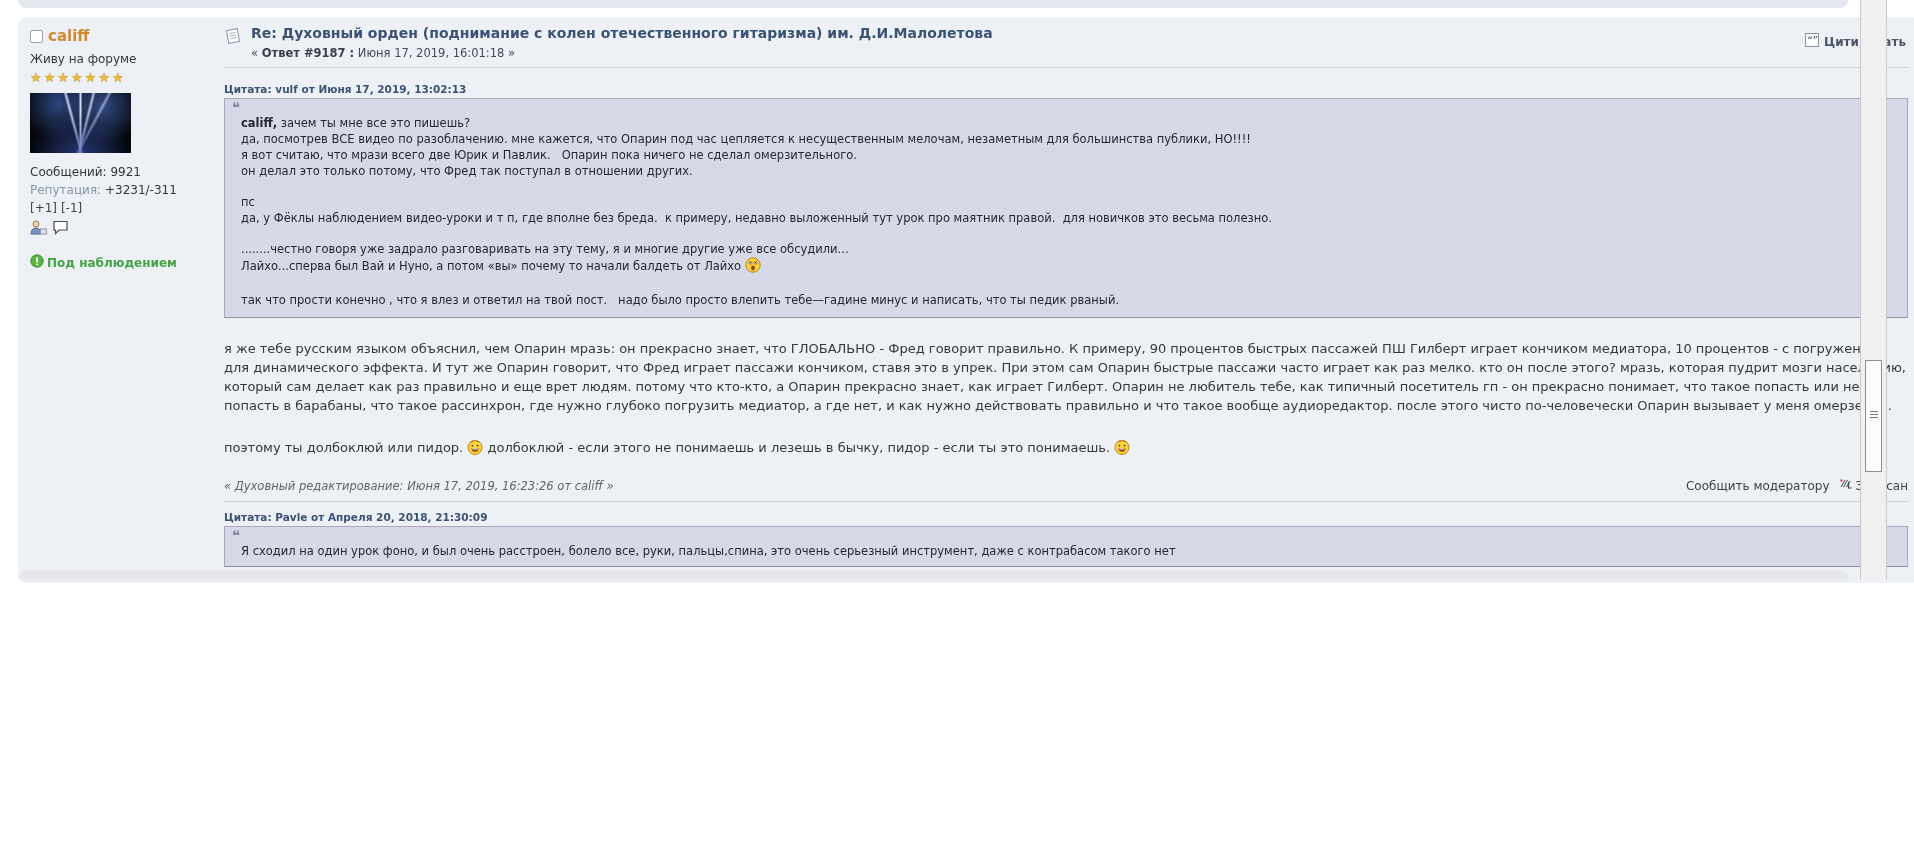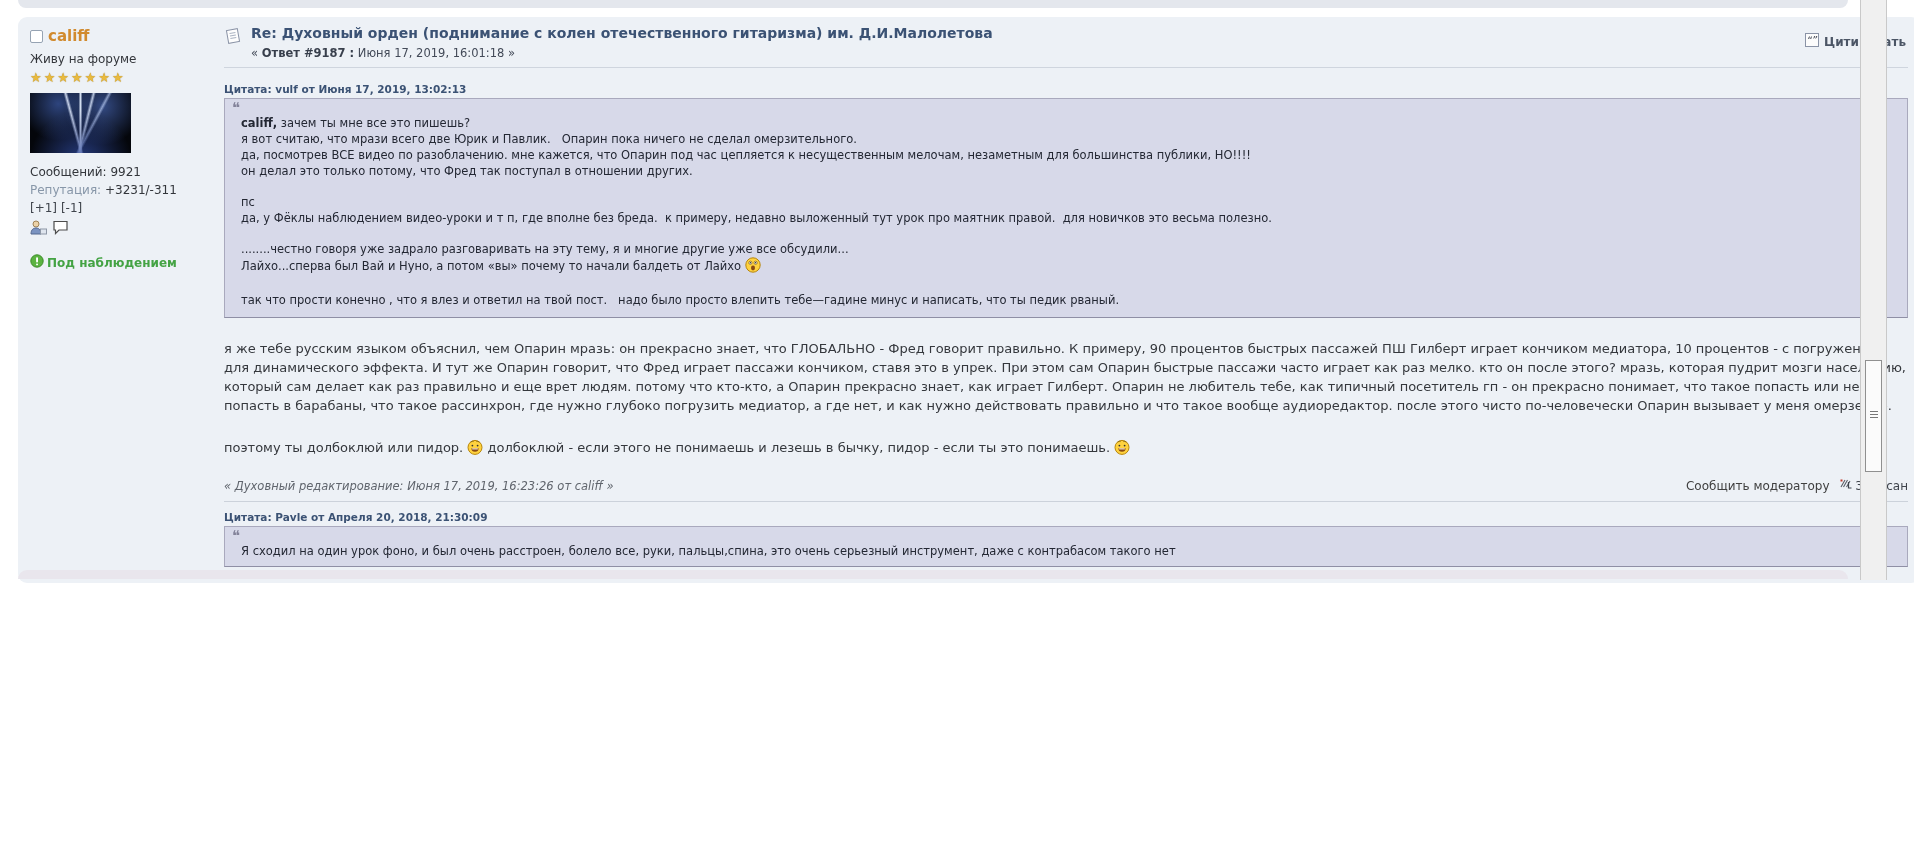--- a/index.html
+++ b/index.html
@@ -167,22 +167,22 @@
         </span>
         <span>Цитировать</span>
       </div>
     </div>
     <hr class="head-sep">
 
     <div class="q-header qh1">Цитата: vulf от Июня 17, 2019, 13:02:13</div>
     <div class="q-box">
       <span class="q-mark">❝</span>
       <div class="q-line"><b>califf,</b><span> зачем ты мне все это пишешь?</span></div>
+      <div class="q-line">да, посмотрев ВСЕ видео по разоблачению. мне кажется, что Опарин под час цепляется к несущественным мелочам, незаметным для большинства публики, НО!!!!</div>
       <div class="q-line">я вот считаю, что мрази всего две Юрик и Павлик.   Опарин пока ничего не сделал омерзительного.</div>
-      <div class="q-line">да, посмотрев ВСЕ видео по разоблачению. мне кажется, что Опарин под час цепляется к несущественным мелочам, незаметным для большинства публики, НО!!!!</div>
       <div class="q-line">он делал это только потому, что Фред так поступал в отношении других.</div>
       <div class="q-gap"></div>
       <div class="q-line">пс</div>
       <div class="q-line">да, у Фёклы наблюдением видео-уроки и т п, где вполне без бреда.  к примеру, недавно выложенный тут урок про маятник правой.  для новичков это весьма полезно.</div>
       <div class="q-gap"></div>
       <div class="q-line">........честно говоря уже задрало разговаривать на эту тему, я и многие другие уже все обсудили...</div>
       <div class="q-line"><span>Лайхо...сперва был Вай и Нуно, а потом «вы» почему то начали балдеть от Лайхо </span><span class="smiley"><svg width="16" height="16" viewBox="0 0 16 16">
               <circle cx="8" cy="8" r="7.2" fill="#ffd23e" stroke="#b8860b" stroke-width="1"></circle>
               <circle cx="5.4" cy="5.8" r="1.6" fill="#fff" stroke="#7a5a10" stroke-width="0.7"></circle>
               <circle cx="10.6" cy="5.8" r="1.6" fill="#fff" stroke="#7a5a10" stroke-width="0.7"></circle>

